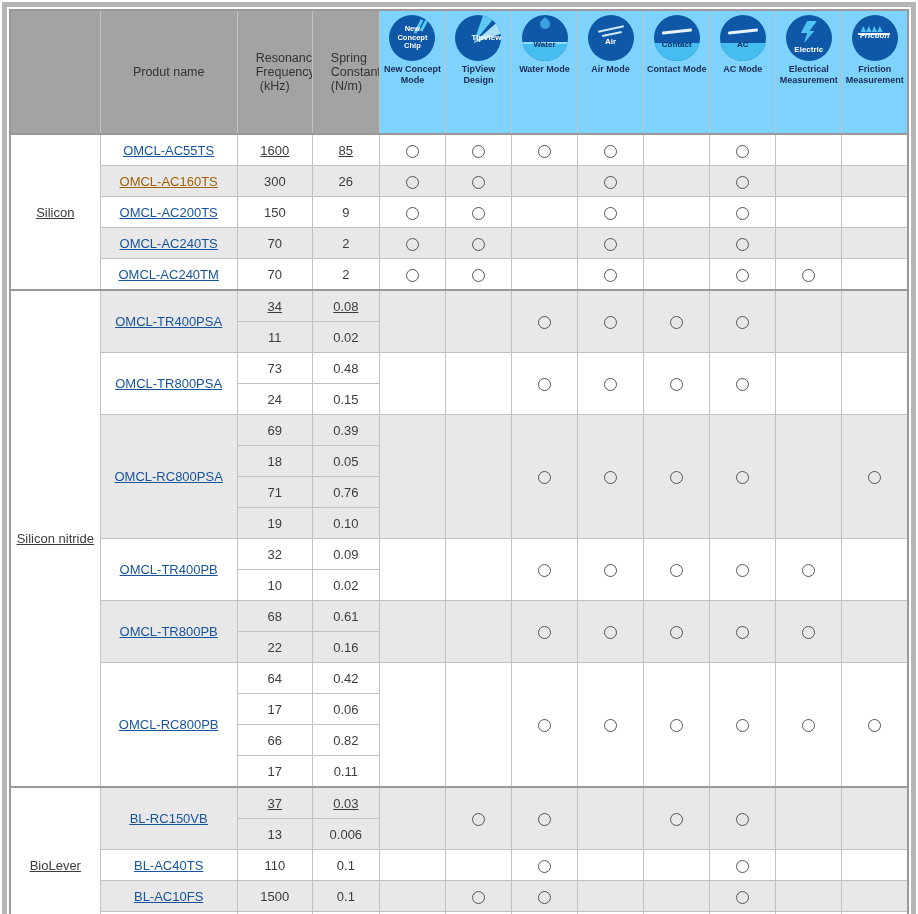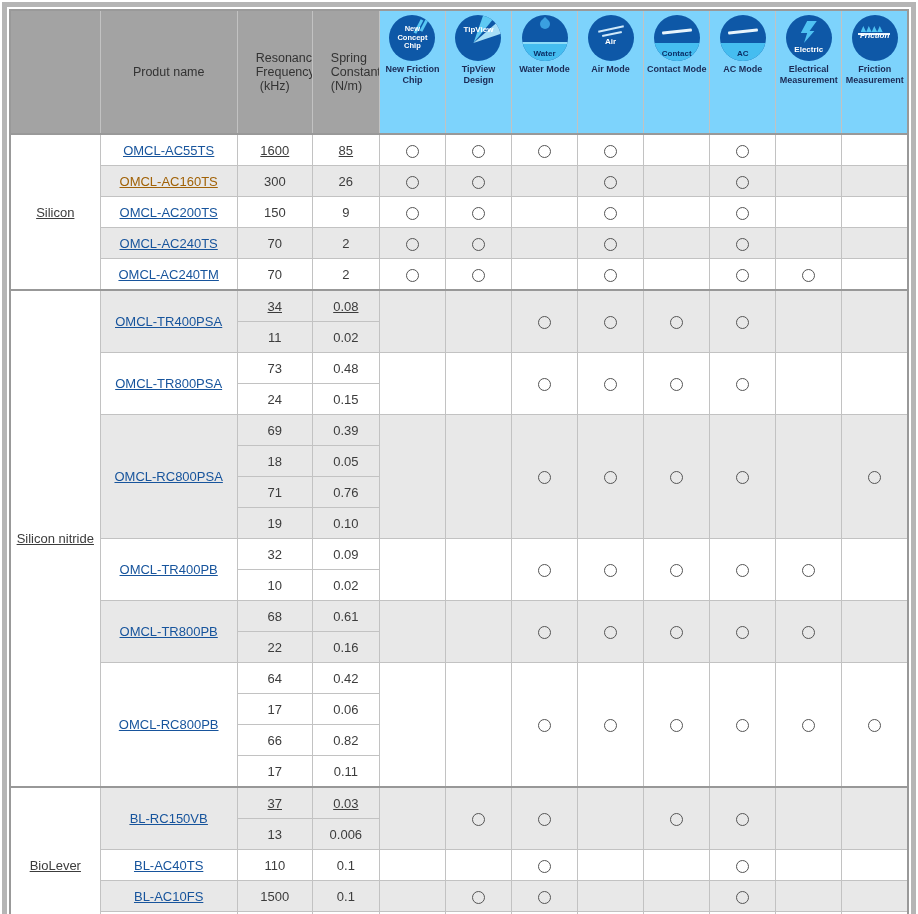--- a/index.html
+++ b/index.html
@@ -43,41 +43,41 @@
     color:#fff; font-weight:bold; font-size:8px; line-height:1.15; text-align:center;
     z-index:3;
   }
   .mode-label {
     font-size:9px; font-weight:bold; color:#1b2a55; line-height:1.2; text-align:center;
   }
   .deco { position:absolute; }
   
   .band { bottom:0; left:0; right:0; height:18px; background:#45bdf0; z-index:1; }
   .it-water, .it-contact, .it-ac {
-    top:auto; transform:none; bottom:3px; color:#0a2f66; z-index:3;text-align:center;
+    top:auto; transform:none; bottom:12px; color:#0a2f66; z-index:3;text-align:center;
   }
   .wave { bottom:17px; left:0; right:0; height:2px; background:#8edcf8; z-index:2; }
   .drop {
     top:4px; left:50%; margin-left:-5px; width:10px; height:10px;
     background:#3aa0e0; border-radius:0 50% 50% 50%; transform:rotate(45deg); z-index:2;
   }
   .lever {
     top:15px; left:8px; width:30px; height:3px; background:#e8f4fc;
     transform:rotate(-6deg); border-radius:1px; z-index:2;
   }
   
   .slash1, .slash2 { width:3px; height:15px; background:#58c7f3; transform:rotate(28deg); top:2px; z-index:2; }
   .slash1 { right:9px; } .slash2 { right:15px; top:4px; }
   .it-newconcept { font-size:7.5px; }
   
   .wedge1 { top:-2px; right:-2px; width:30px; height:30px; background:#5ec9f3;
     clip-path:polygon(0 100%, 35% 0, 70% 15%); z-index:2; }
   .wedge2 { top:-2px; right:-2px; width:30px; height:30px; background:#a8dff7;
     clip-path:polygon(0 100%, 82% 28%, 100% 66%); z-index:2; }
-  .it-tipview { top:auto; transform:none; bottom:27px; }
+  .it-tipview { top:auto; transform:none; bottom:19px;padding-left:8px; }
   
   .airline1, .airline2 { height:2px; width:26px; background:#cfe9fa; transform:rotate(-12deg); left:10px; z-index:2; }
   .airline1 { top:13px; } .airline2 { top:18px; width:20px; left:14px; }
   .it-air { top:58%;text-align:center; }
   
   .bolt { top:6px; left:50%; margin-left:-8px; width:16px; height:22px; background:#4fc2f2;
     clip-path:polygon(40% 0, 100% 0, 55% 45%, 85% 45%, 20% 100%, 40% 55%, 0 55%); z-index:2; }
   .it-electric { top:auto; transform:none; bottom:7px; }
   
   .zig { top:11px; left:9px; width:22px; height:6px; background:#4fc2f2;
@@ -109,21 +109,21 @@
         <th></th>
         <th>Produt name</th>
         <th>Resonance Frequency (kHz)</th>
         <th>Spring Constant (N/m)</th>
       <th class="icon-th">
             <div class="mode-icon newconcept">
               <div class="deco slash2"></div>
               <div class="deco slash1"></div>
               <div class="icon-text it-newconcept">New<br>Concept<br>Chip</div>
             </div>
-            <div class="mode-label">New Friction Chip</div>
+            <div class="mode-label">New Concept Mode</div>
           </th>
           <th class="icon-th">
             <div class="mode-icon tipview">
               <div class="deco wedge1"></div>
               <div class="deco wedge2"></div>
               <div class="icon-text it-tipview">TipView</div>
             </div>
             <div class="mode-label">TipView Design</div>
           </th>
           <th class="icon-th">

